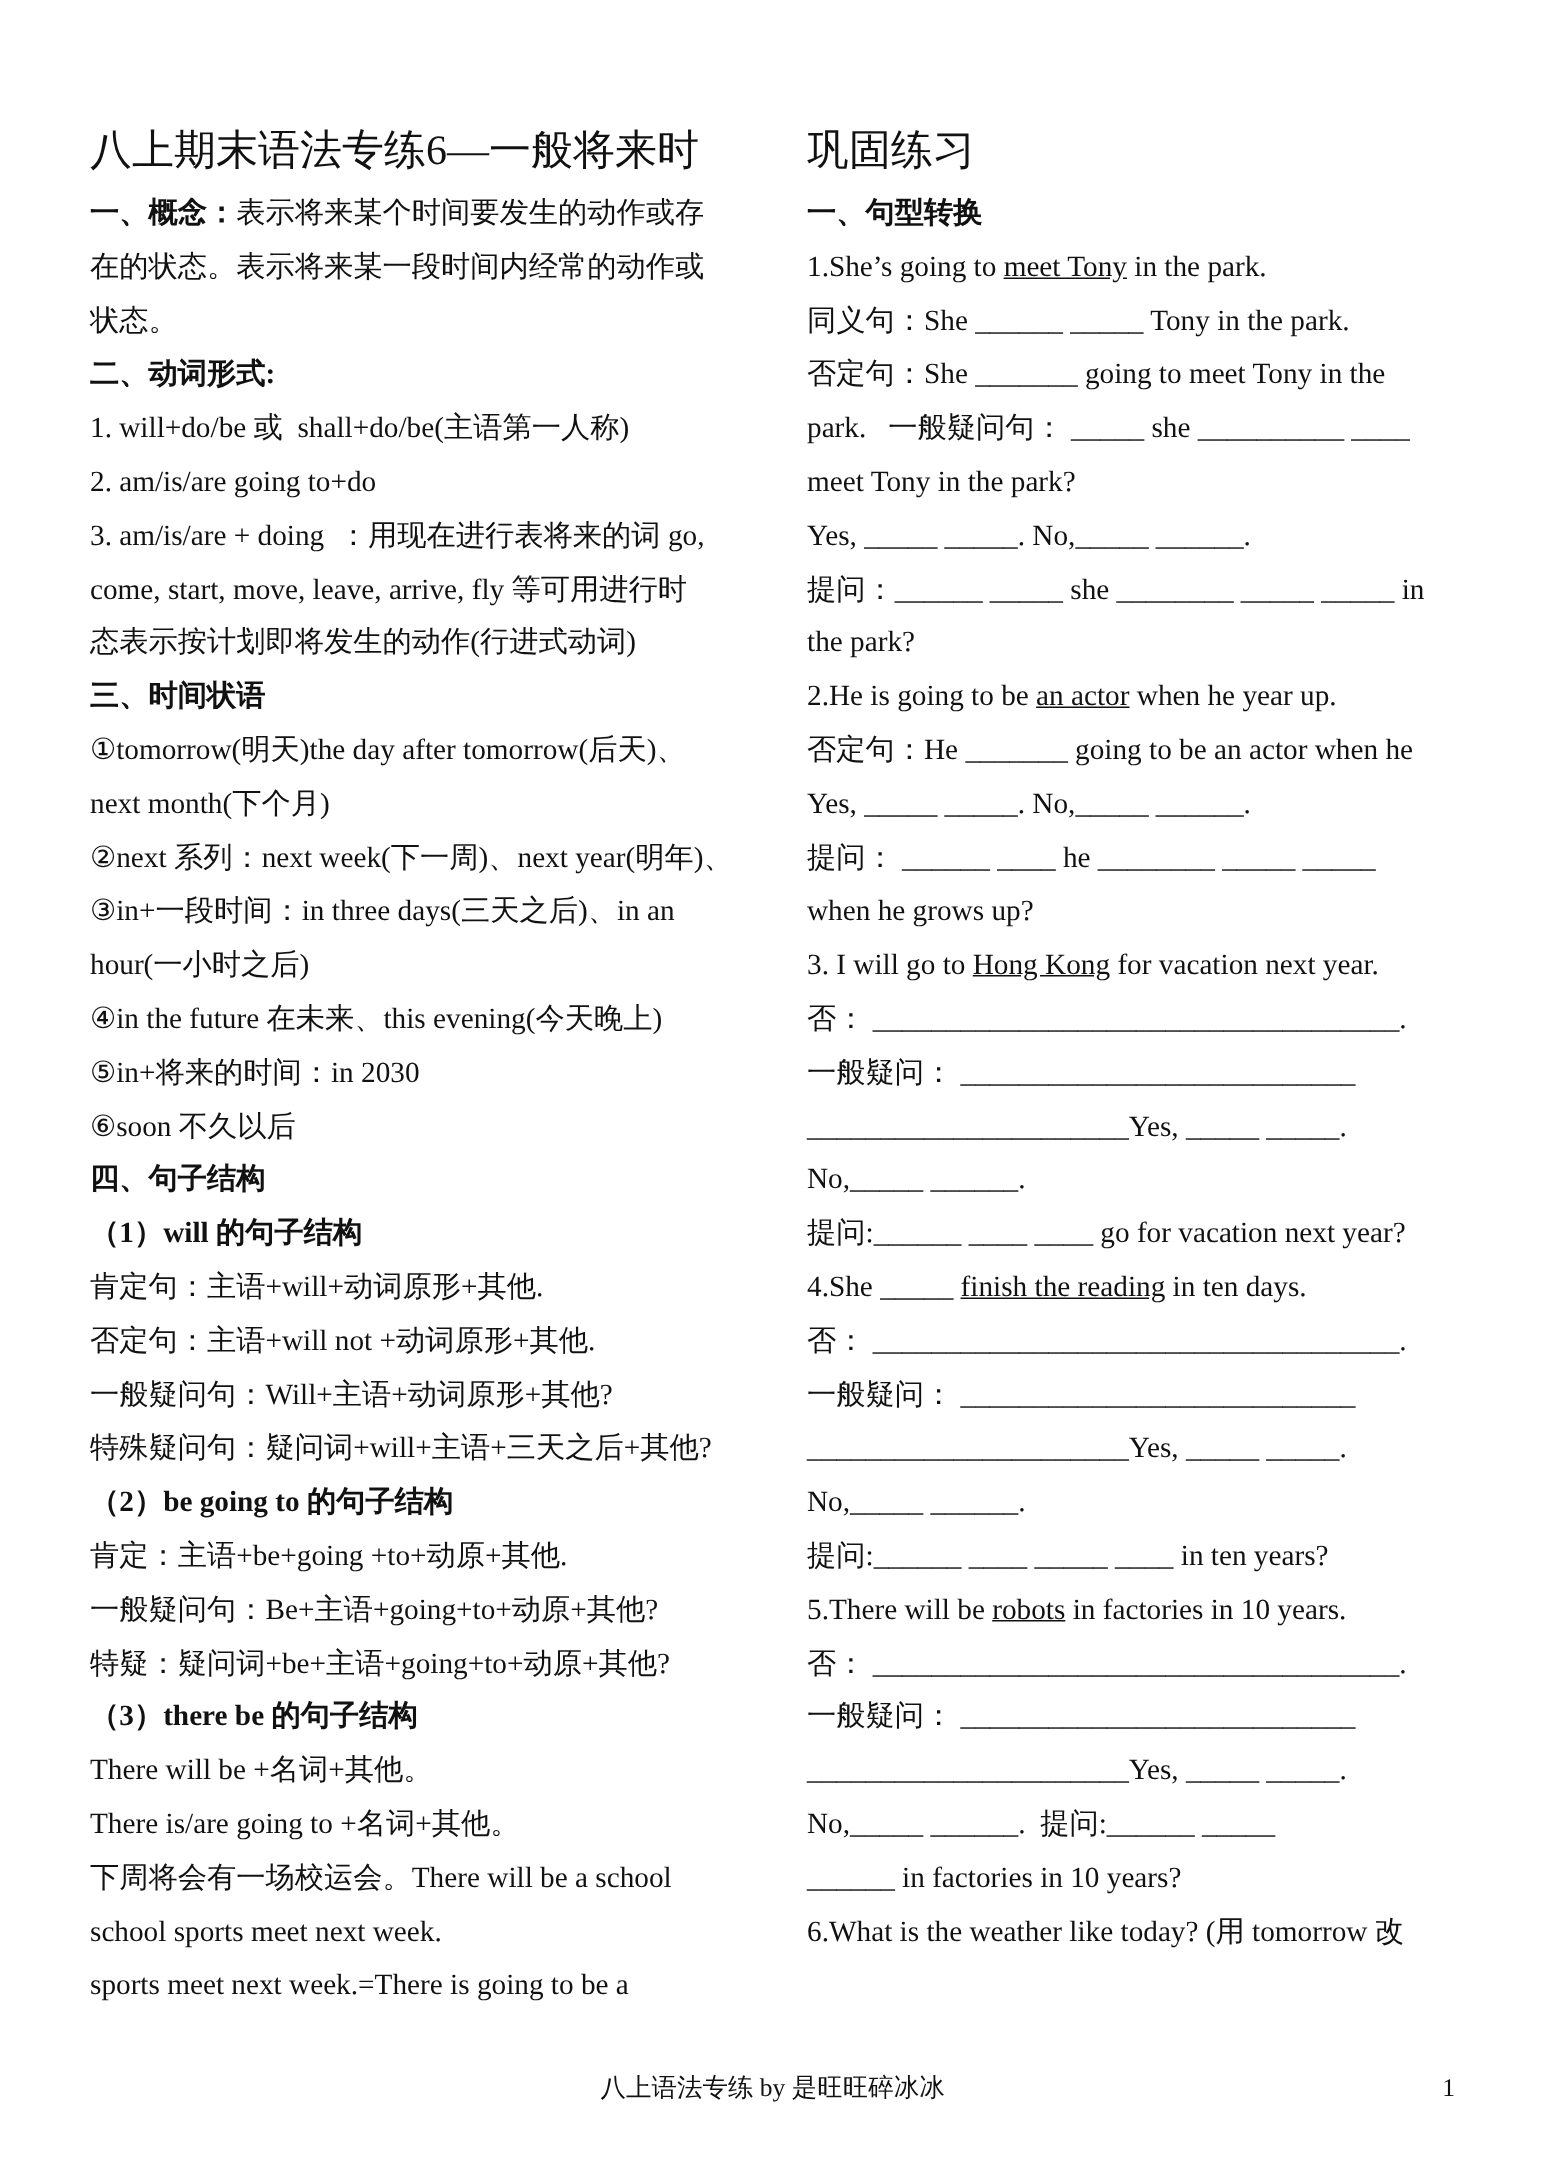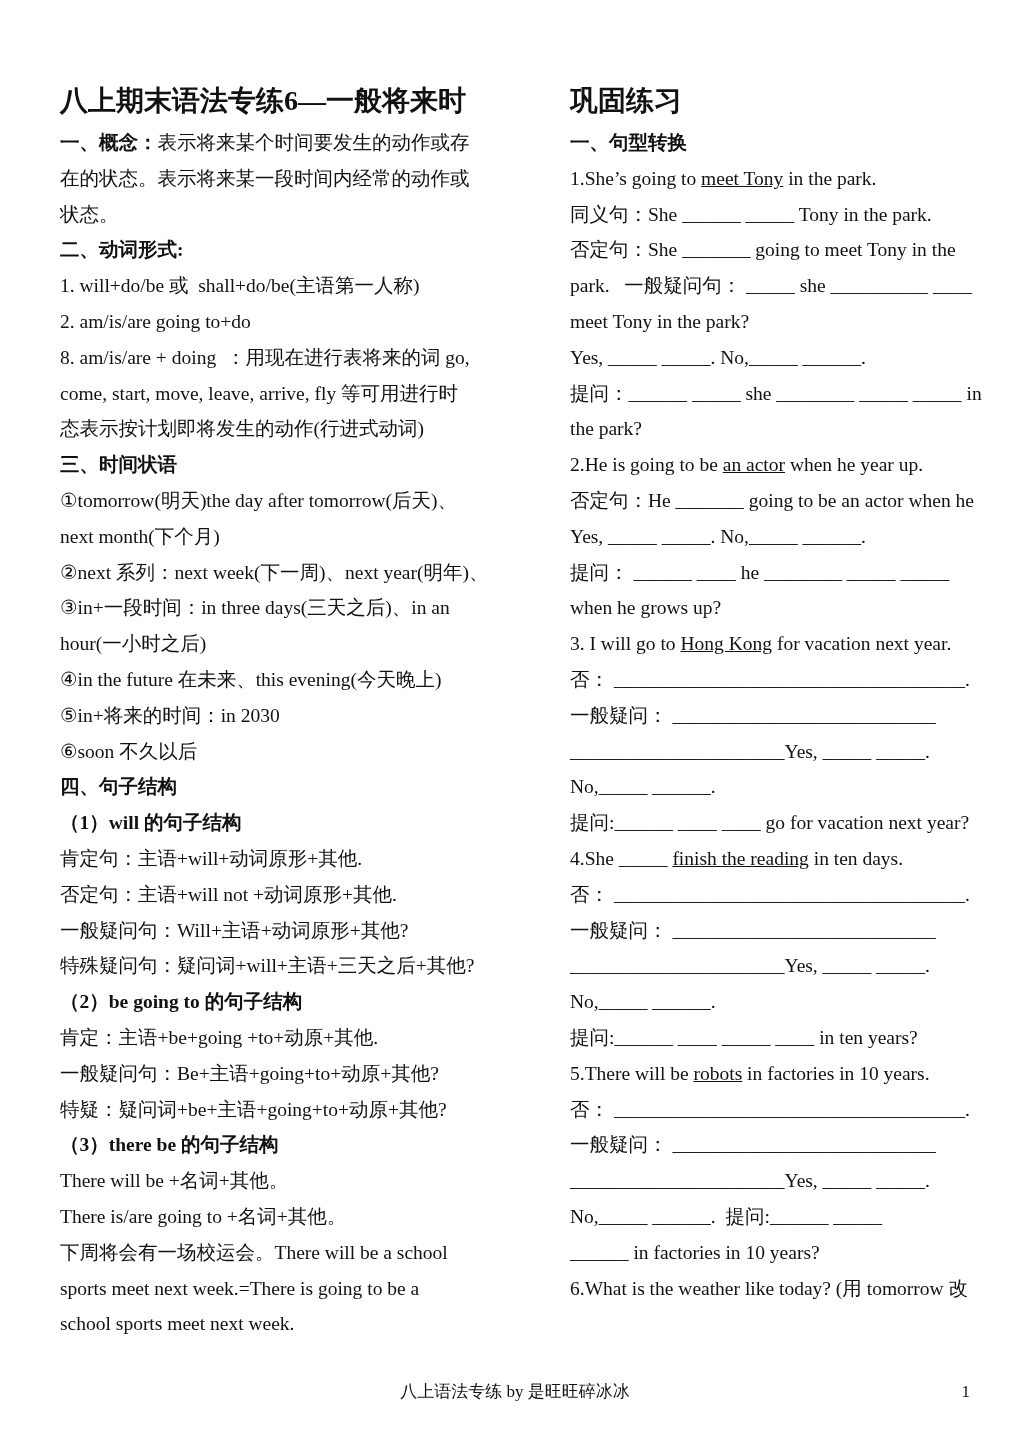--- a/index.html
+++ b/index.html
@@ -15,24 +15,24 @@
     background: #ffffff;
     overflow: hidden;
   }
   .columns {
     position: absolute;
     top: 84px; left: 60px;
     display: flex;
     gap: 38px;
   }
   .col-left  { width: 440px; }
-  .col-right { width: 432px; margin-left: 32px; }
+  .col-right { width: 432px; }
   .title {
     font-size: 28px;
-    font-weight: bold;
+    font-weight: normal;
     line-height: 34px;
     margin: 0 0 7px 0;
     white-space: nowrap;
   }
   .line {
     font-size: 19.5px;
     line-height: 35.8px;
     white-space: pre;
   }
   .bold { font-weight: bold; }
@@ -58,21 +58,21 @@
   <div class="columns">
     <div class="col-left">
       <div class="title">八上期末语法专练6—一般将来时</div>
       <div id="left-lines">
           <div class="line"><span class="bold ">一、概念：</span><span class="">表示将来某个时间要发生的动作或存</span></div>
           <div class="line"><span class="">在的状态。表示将来某一段时间内经常的动作或</span></div>
           <div class="line"><span class="">状态。</span></div>
           <div class="line"><span class="bold ">二、动词形式:</span></div>
           <div class="line"><span class="">1. will+do/be 或  shall+do/be(主语第一人称)</span></div>
           <div class="line"><span class="">2. am/is/are going to+do</span></div>
-          <div class="line"><span class="">8. am/is/are + doing  ：用现在进行表将来的词 go,</span></div>
+          <div class="line"><span class="">3. am/is/are + doing  ：用现在进行表将来的词 go,</span></div>
           <div class="line"><span class="">come, start, move, leave, arrive, fly 等可用进行时</span></div>
           <div class="line"><span class="">态表示按计划即将发生的动作(行进式动词)</span></div>
           <div class="line"><span class="bold ">三、时间状语</span></div>
           <div class="line"><span class="">①tomorrow(明天)the day after tomorrow(后天)、</span></div>
           <div class="line"><span class="">next month(下个月)</span></div>
           <div class="line"><span class="">②next 系列：next week(下一周)、next year(明年)、</span></div>
           <div class="line"><span class="">③in+一段时间：in three days(三天之后)、in an</span></div>
           <div class="line"><span class="">hour(一小时之后)</span></div>
           <div class="line"><span class="">④in the future 在未来、this evening(今天晚上)</span></div>
           <div class="line"><span class="">⑤in+将来的时间：in 2030</span></div>
@@ -84,22 +84,22 @@
           <div class="line"><span class="">一般疑问句：Will+主语+动词原形+其他?</span></div>
           <div class="line"><span class="">特殊疑问句：疑问词+will+主语+三天之后+其他?</span></div>
           <div class="line"><span class="bold ">（2）be going to 的句子结构</span></div>
           <div class="line"><span class="">肯定：主语+be+going +to+动原+其他.</span></div>
           <div class="line"><span class="">一般疑问句：Be+主语+going+to+动原+其他?</span></div>
           <div class="line"><span class="">特疑：疑问词+be+主语+going+to+动原+其他?</span></div>
           <div class="line"><span class="bold ">（3）there be 的句子结构</span></div>
           <div class="line"><span class="">There will be +名词+其他。</span></div>
           <div class="line"><span class="">There is/are going to +名词+其他。</span></div>
           <div class="line"><span class="">下周将会有一场校运会。There will be a school</span></div>
+          <div class="line"><span class="">school sports meet next week.</span></div>
           <div class="line"><span class="">sports meet next week.=There is going to be a</span></div>
-          <div class="line"><span class="">school sports meet next week.</span></div>
         </div>
     </div>
     <div class="col-right">
       <div class="title">巩固练习</div>
       <div id="right-lines">
           <div class="line"><span class="bold ">一、句型转换</span></div>
           <div class="line"><span class="">1.She’s going to </span><span class="underline">meet Tony</span><span class=""> in the park.</span></div>
           <div class="line"><span class="">同义句：She ______ _____ Tony in the park.</span></div>
           <div class="line"><span class="">否定句：She _______ going to meet Tony in the</span></div>
           <div class="line"><span class="">park.   一般疑问句： _____ she __________ ____</span></div>

